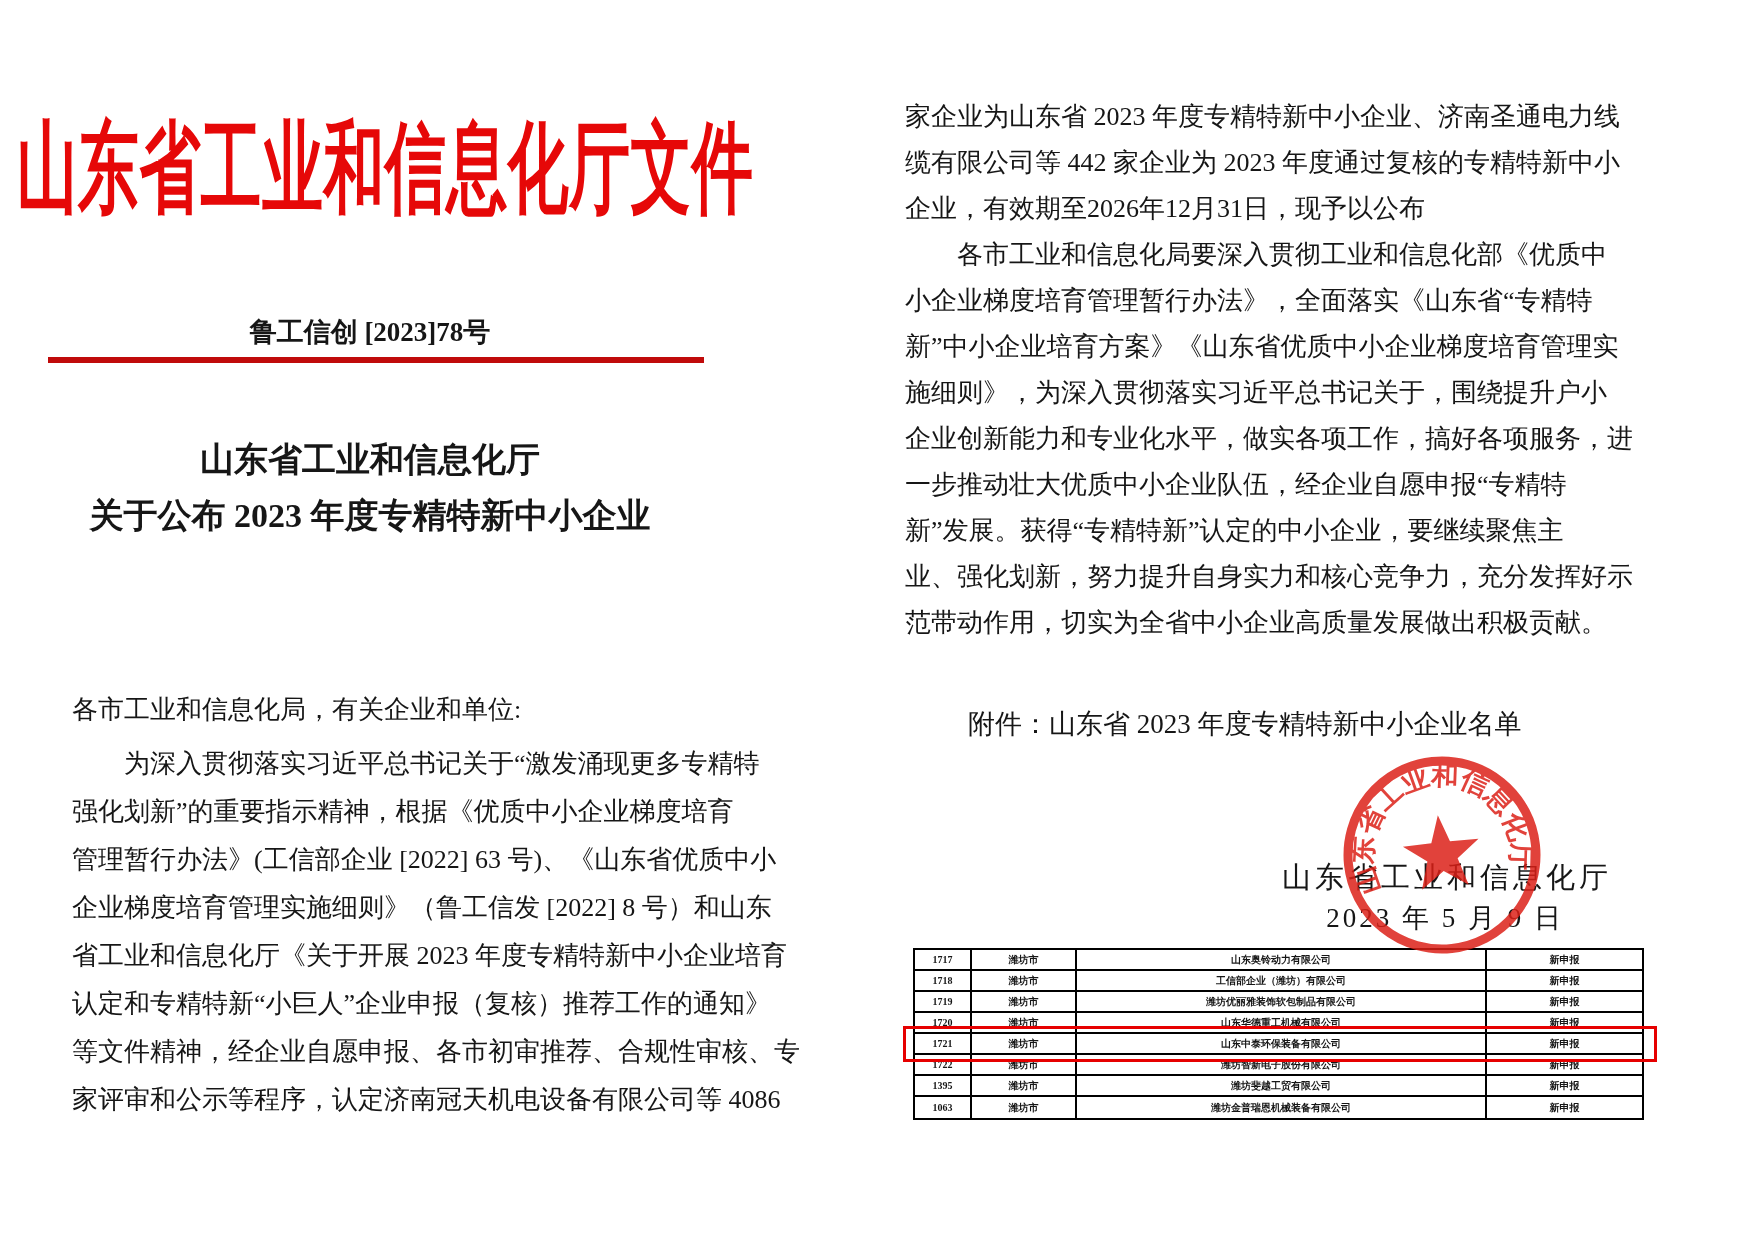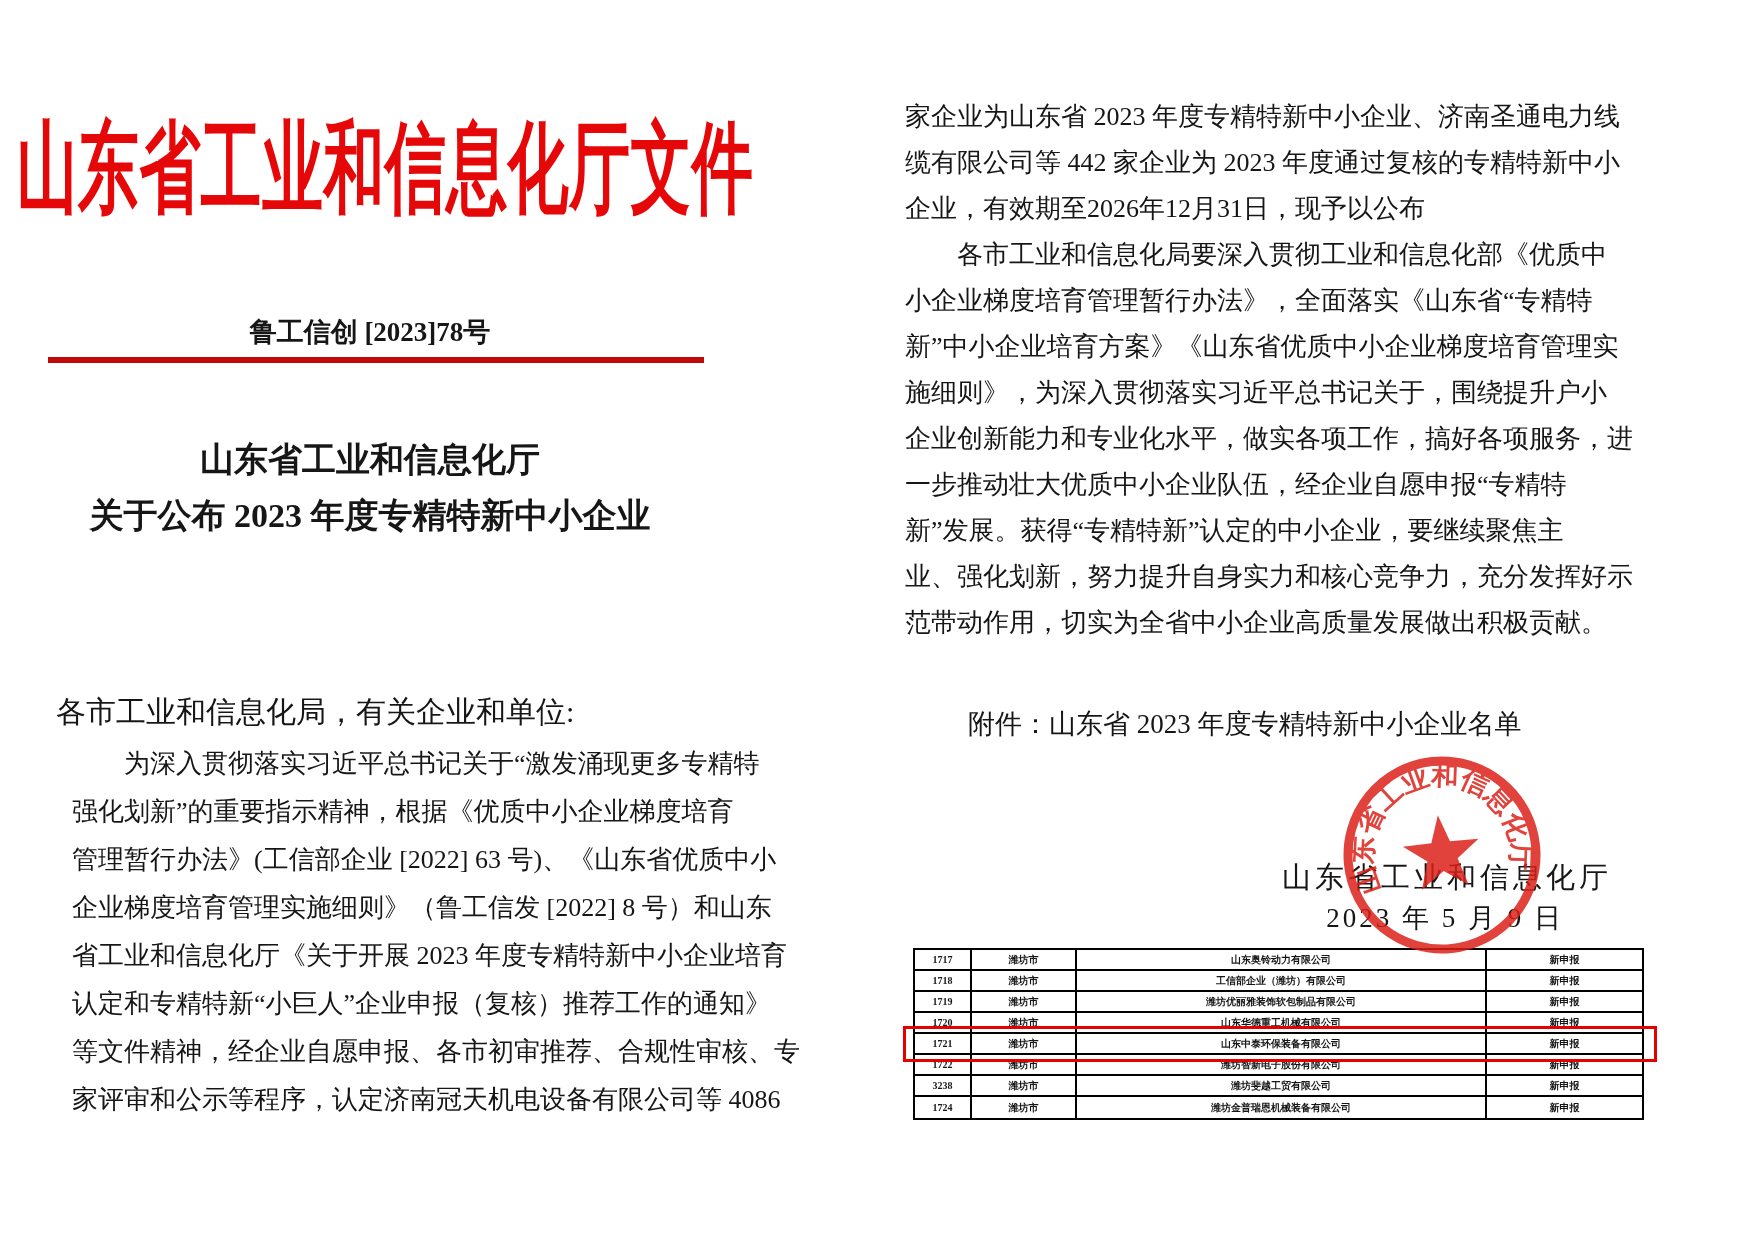--- a/index.html
+++ b/index.html
@@ -12,21 +12,21 @@
               align-items:center;justify-content:center;}
   .red-header span{font-family:"DejaVu Sans","Liberation Sans",sans-serif;
               font-weight:900;font-size:98px;line-height:130px;color:#e60808;
               white-space:nowrap;transform:scale(0.62,1.02);letter-spacing:1px;}
   .doc-number{left:40px;top:314px;width:660px;text-align:center;
               font-size:27px;font-weight:bold;white-space:nowrap;}
   .red-rule{left:48px;top:357px;width:656px;height:6px;background:#c00a0a;}
   .doc-title{left:40px;top:432px;width:660px;text-align:center;
              font-size:34px;font-weight:bold;line-height:56px;}
   .doc-title div{white-space:nowrap;}
-  .salutation{left:56px;top:692px;font-size:30px;white-space:nowrap;}
+  .salutation{left:72px;top:692px;font-size:26px;white-space:nowrap;}
   .body-left{left:72px;top:740px;width:648px;font-size:26px;}
   .body-left div{line-height:48px;height:48px;white-space:nowrap;}
 
   
   .body-right{left:905px;top:94px;width:648px;font-size:26px;}
   .body-right div{line-height:46px;height:46px;white-space:nowrap;}
   .attachment{left:968px;top:706px;font-size:27px;white-space:nowrap;}
   .sig-authority{left:1197px;top:858px;width:500px;text-align:center;
                  font-size:29px;letter-spacing:4px;white-space:nowrap;}
   .sig-date{left:1195px;top:900px;width:500px;text-align:center;
@@ -130,24 +130,24 @@
   <div class="cell">1721</div>
   <div class="cell">潍坊市</div>
   <div class="cell">山东中泰环保装备有限公司</div>
   <div class="cell colend">新申报</div>
 
   <div class="cell">1722</div>
   <div class="cell">潍坊市</div>
   <div class="cell">潍坊智新电子股份有限公司</div>
   <div class="cell colend">新申报</div>
 
-  <div class="cell">3238</div>
+  <div class="cell">1395</div>
   <div class="cell">潍坊市</div>
   <div class="cell">潍坊斐越工贸有限公司</div>
   <div class="cell colend">新申报</div>
 
-  <div class="cell rowend">1724</div>
+  <div class="cell rowend">1063</div>
   <div class="cell rowend">潍坊市</div>
   <div class="cell rowend">潍坊金普瑞恩机械装备有限公司</div>
   <div class="cell rowend colend">新申报</div>
 </div>
 
 <div class="abs highlight-box"></div>
 
 </body></html>

